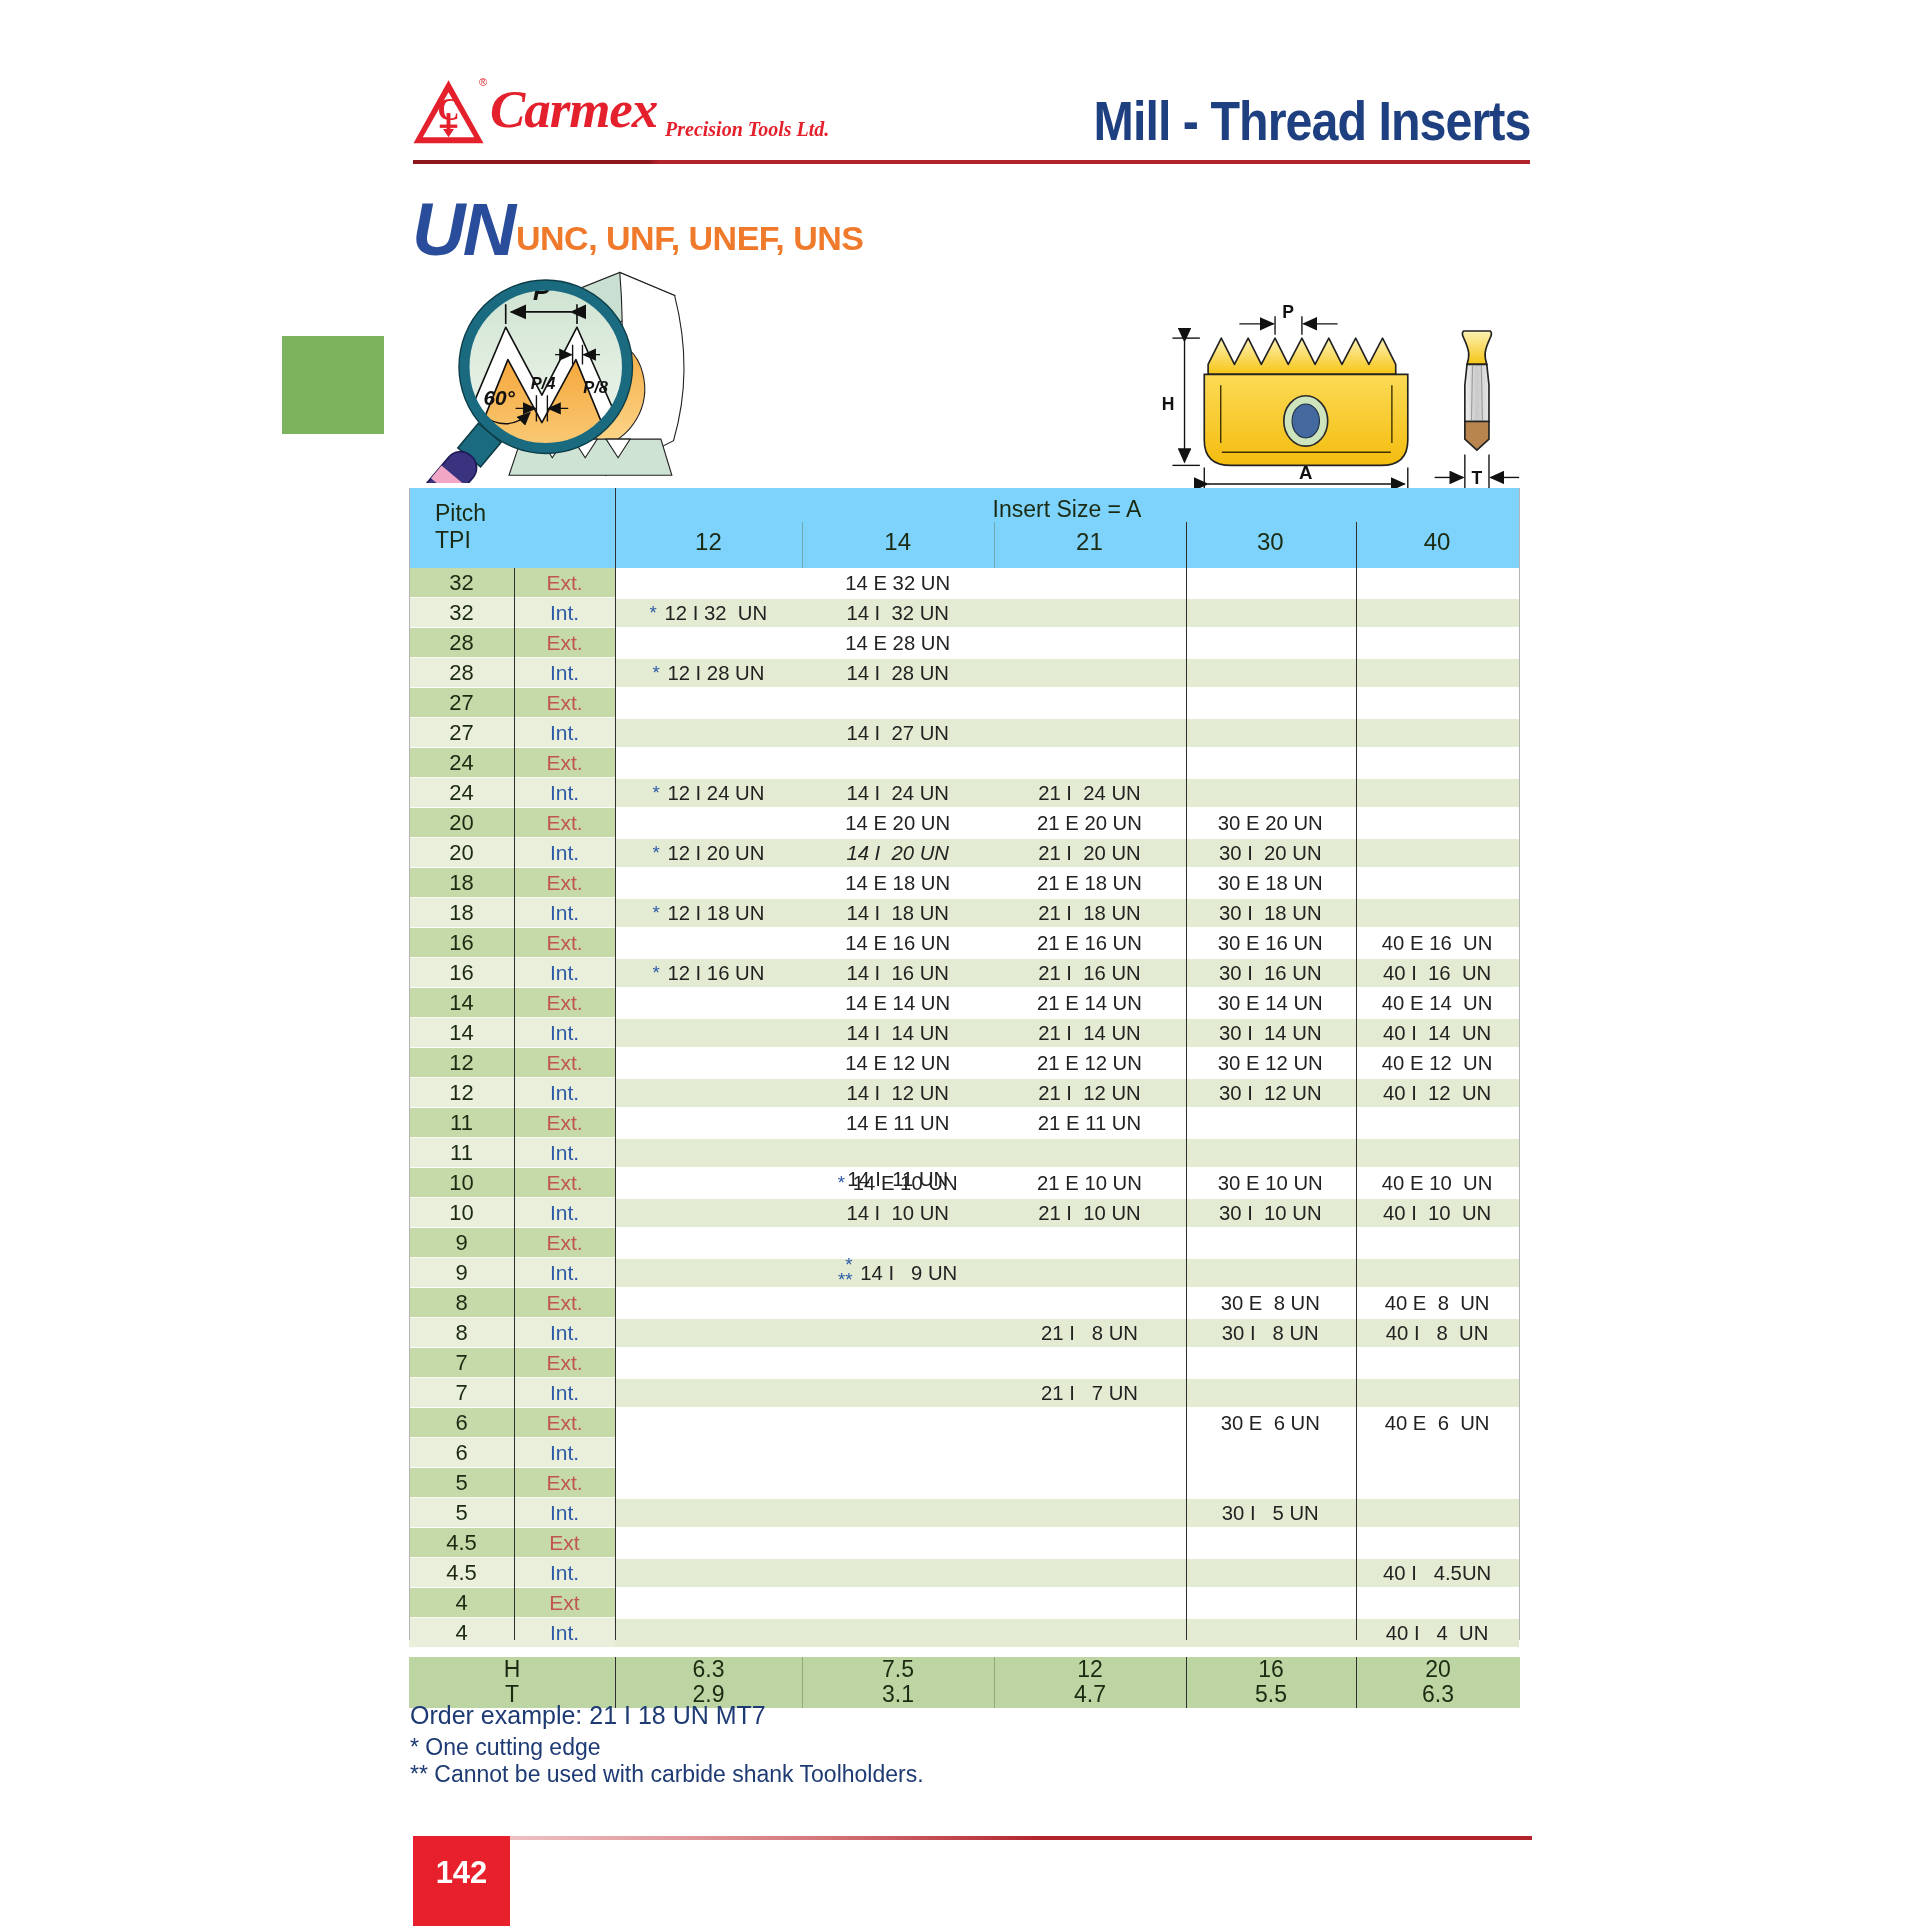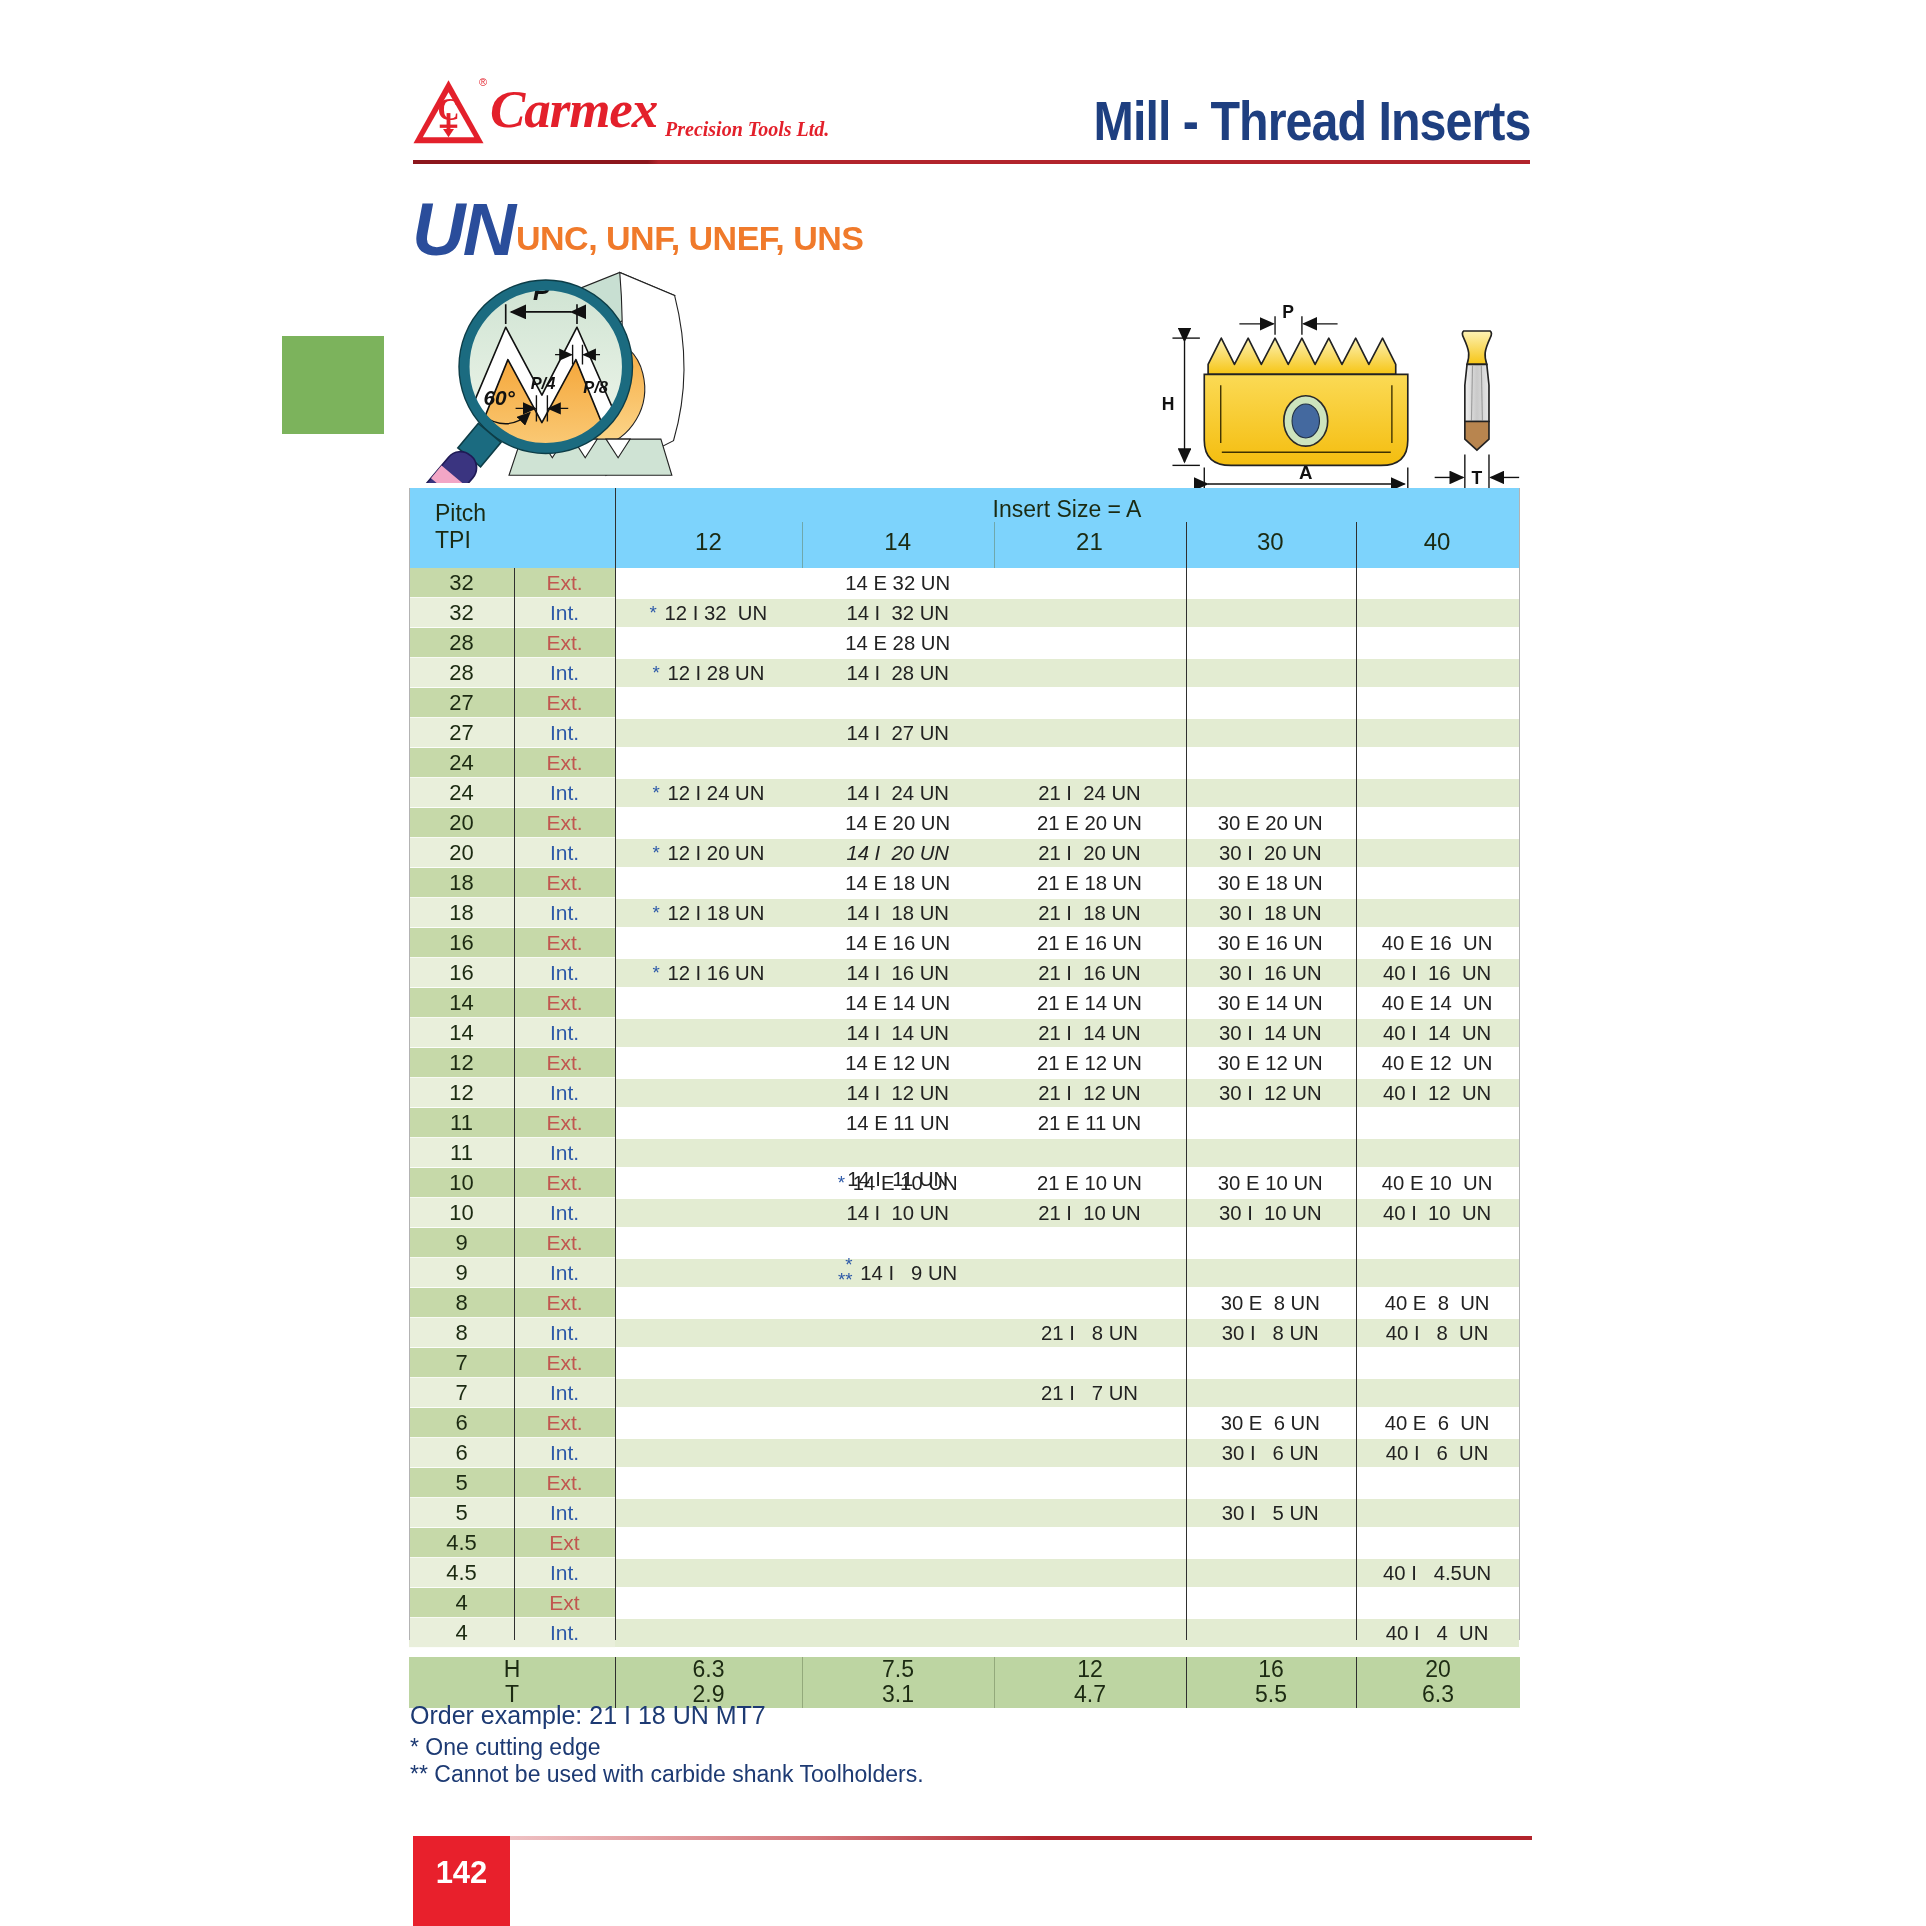--- a/index.html
+++ b/index.html
@@ -543,27 +543,20 @@
             <div class="cell" style="width: 187px;"></div>
             <div class="cell" style="width: 192px;"></div>
             <div class="cell" style="width: 192px;"></div>
             <div class="cell" style="width: 170px;"><span>30 E  6 UN</span></div>
             <div class="cell" style="width: 164px;"><span>40 E  6  UN</span></div>
           </div>
         </div>
         <div class="row int">
           <div class="c-pitch">6</div>
           <div class="c-type">Int.</div>
-          <div class="band">
-            <div class="cell" style="width: 187px;"></div>
-            <div class="cell" style="width: 192px;"></div>
-            <div class="cell" style="width: 192px;"></div>
-            <div class="cell" style="width: 170px;"><span>30 I   6 UN</span></div>
-            <div class="cell" style="width: 164px;"><span>40 I   6  UN</span></div>
-          </div>
         </div>
         <div class="row ext">
           <div class="c-pitch">5</div>
           <div class="c-type">Ext.</div>
           <div class="band">
             <div class="cell" style="width: 187px;"></div>
             <div class="cell" style="width: 192px;"></div>
             <div class="cell" style="width: 192px;"></div>
             <div class="cell" style="width: 170px;"></div>
             <div class="cell" style="width: 164px;"></div>

